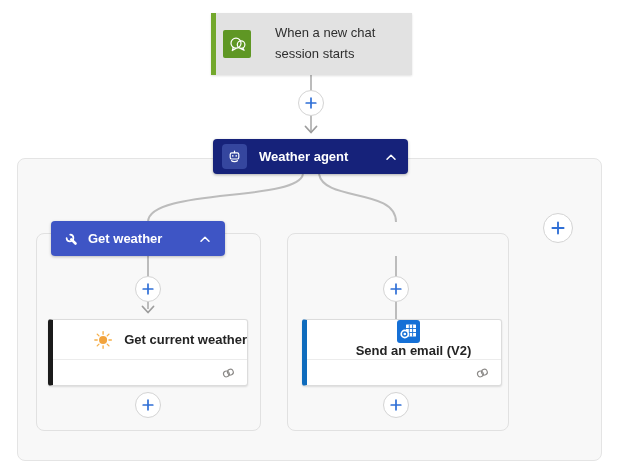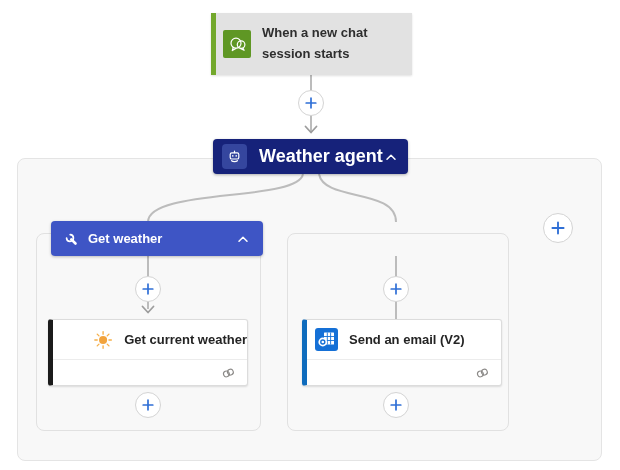--- a/index.html
+++ b/index.html
@@ -17,48 +17,48 @@
 
   
   svg.wires{position:absolute;left:0;top:0;width:620px;height:470px;pointer-events:none;}
 
   
   .trigger{position:absolute;left:211px;top:13px;width:201px;height:62px;background:#e2e2e2;
     border-left:5px solid #73a82c;box-sizing:border-box;display:flex;align-items:center;
     padding-left:7px;cursor:pointer;box-shadow:0 1px 2px rgba(0,0,0,.12);}
   .trigger .chip{width:28px;height:28px;border-radius:2px;background:#5f9724;flex:0 0 28px;
     display:flex;align-items:center;justify-content:center;}
-  .trigger .t-label{margin-left:11px;width:122px;font-size:13px;font-weight:700;color:#2e2e2e;line-height:1.6;}
+  .trigger .t-label{margin-left:24px;width:122px;font-size:13px;font-weight:400;color:#2e2e2e;line-height:1.6;}
 
   
   .agent-node{position:absolute;left:213px;top:139px;width:195px;height:35px;background:#16227a;
     border-radius:4px;display:flex;align-items:center;padding:0 9px;box-sizing:border-box;cursor:pointer;
     box-shadow:0 1px 3px rgba(0,0,0,.3);}
   .agent-node .chip{width:25px;height:25px;border-radius:4px;background:#35469e;flex:0 0 25px;
     display:flex;align-items:center;justify-content:center;}
-  .agent-node .n-label{margin-left:12px;font-size:18px;font-weight:700;color:#ffffff;white-space:nowrap;}
+  .agent-node .n-label{margin-left:12px;font-size:13px;font-weight:700;color:#ffffff;white-space:nowrap;}
 
   
   .tool-header{position:absolute;height:35px;background:#3e55c5;border-radius:4px;display:flex;
     align-items:center;padding:0 12px;box-sizing:border-box;cursor:pointer;box-shadow:0 1px 3px rgba(0,0,0,.25);}
-  .tool-header.left{left:51px;top:221px;width:212px;}
+  .tool-header.left{left:51px;top:221px;width:174px;}
   .tool-header.right{left:298px;top:221px;width:199px;}
   .tool-header .h-label{margin-left:10px;font-size:13px;font-weight:700;color:#ffffff;white-space:nowrap;}
 
   .spacer{flex:1;}
   .chev-btn{background:transparent;border:none;padding:2px;display:flex;align-items:center;cursor:pointer;}
 
   
   .action-card{position:absolute;width:200px;height:67px;background:#ffffff;border:1px solid #dcdcdc;
     border-radius:3px;box-sizing:border-box;cursor:pointer;box-shadow:0 1px 2px rgba(0,0,0,.12);}
   .action-card.weather{left:48px;top:319px;border-left:5px solid #1b1b1b;}
   .action-card.email{left:302px;top:319px;border-left:5px solid #0f6cbd;}
   .action-card .row{height:39px;display:flex;align-items:center;}
   .action-card.weather .row{padding-left:40px;}
-  .action-card.email .row{padding-left:8px;}
+  .action-card.email .row{padding-left:8px;flex-direction:column;}
   .action-card .a-label{margin-left:11px;font-size:13px;font-weight:600;color:#242424;white-space:nowrap;}
   .action-card .foot{height:25px;border-top:1px solid #ececec;display:flex;align-items:center;
     justify-content:flex-end;padding-right:11px;}
   .action-card .chip-sm{width:23px;height:23px;border-radius:3px;background:#1570d6;flex:0 0 23px;
     display:flex;align-items:center;justify-content:center;}
 
   
   .plus-btn{position:absolute;width:26px;height:26px;border-radius:50%;background:#ffffff;
     border:1px solid #d4d4d4;display:flex;align-items:center;justify-content:center;cursor:pointer;padding:0;}
   .plus-btn.big{width:30px;height:30px;}

